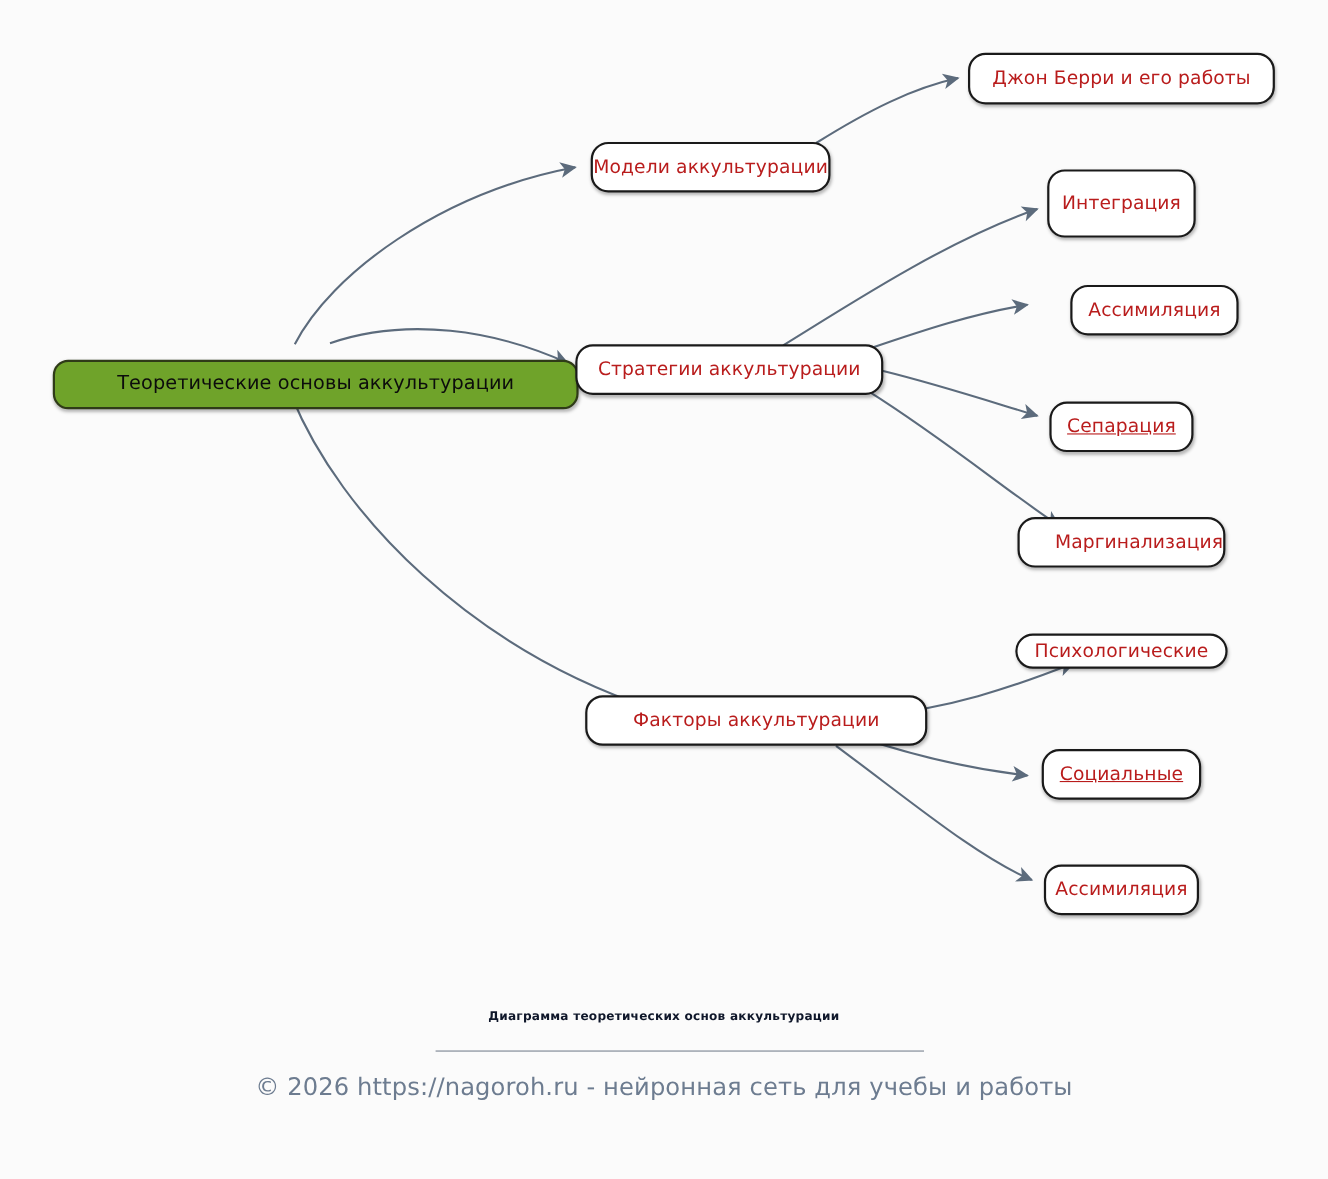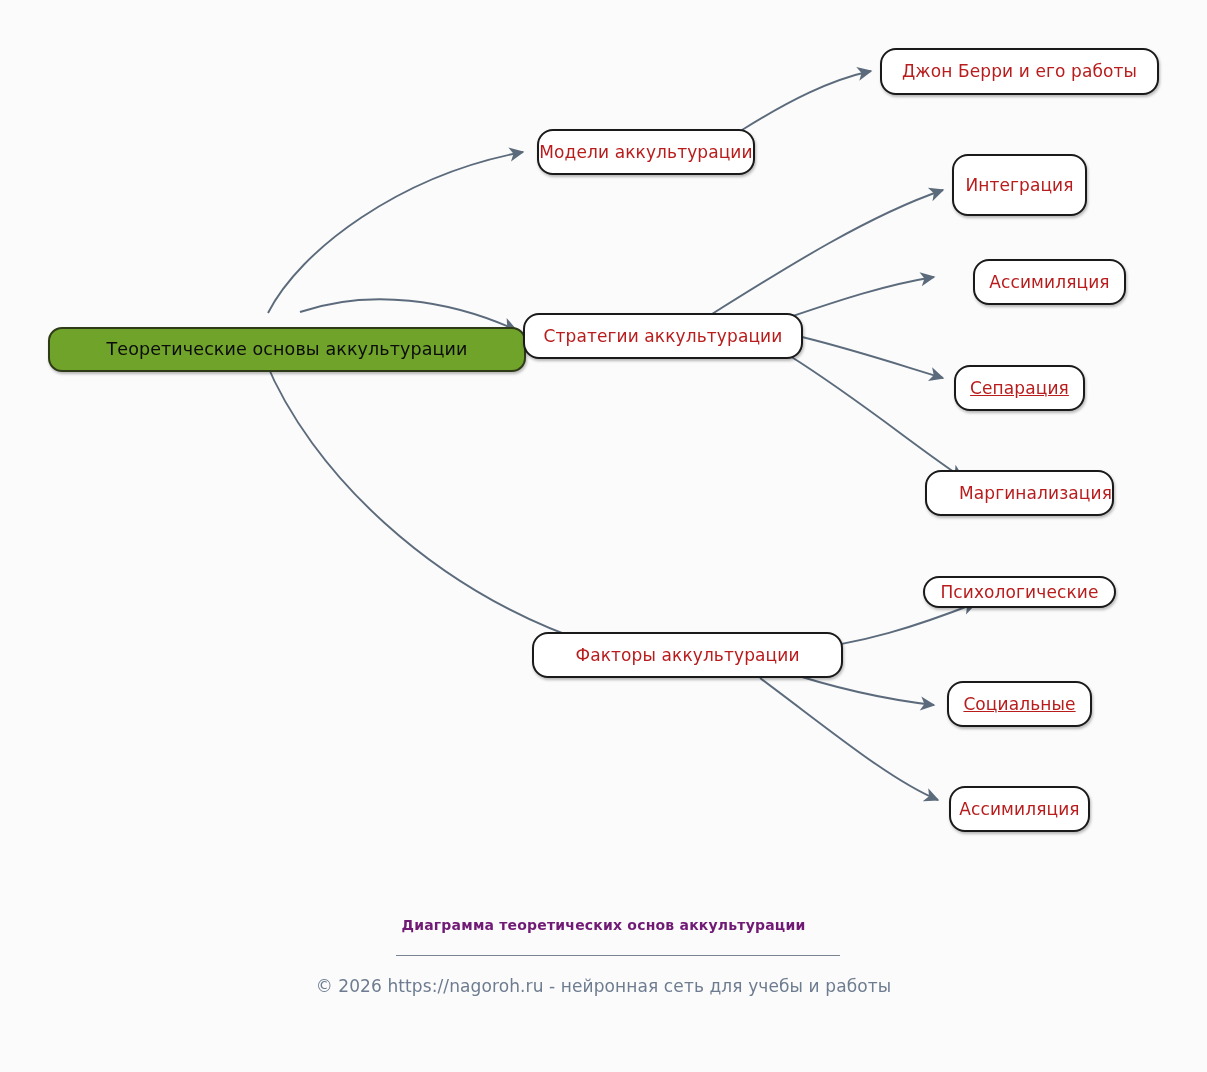--- a/index.html
+++ b/index.html
@@ -57,37 +57,37 @@
   }
 
   .footer {
     position: absolute;
     left: 0;
     width: 1207px;
     text-align: center;
   }
   .footer-title {
     top: 917px;
-    font-size: 14px;
+    font-size: 11px;
     font-weight: bold;
-    color: #701a75;
+    color: #0f172a;
     letter-spacing: 0.2px;
   }
   .footer-rule {
     position: absolute;
     top: 955px;
     left: 396px;
     width: 444px;
     height: 1px;
     background: #4e5b6e;
     opacity: 0.75;
   }
   .footer-credit {
     top: 976px;
-    font-size: 17px;
+    font-size: 22px;
     color: #6d7c90;
     letter-spacing: 0.1px;
   }
 </style>
 </head>
 <body>
 
 <div id="canvas">
 
   <svg class="edge-layer" viewBox="0 0 1207 1072" width="1207" height="1072" xmlns="http://www.w3.org/2000/svg">

